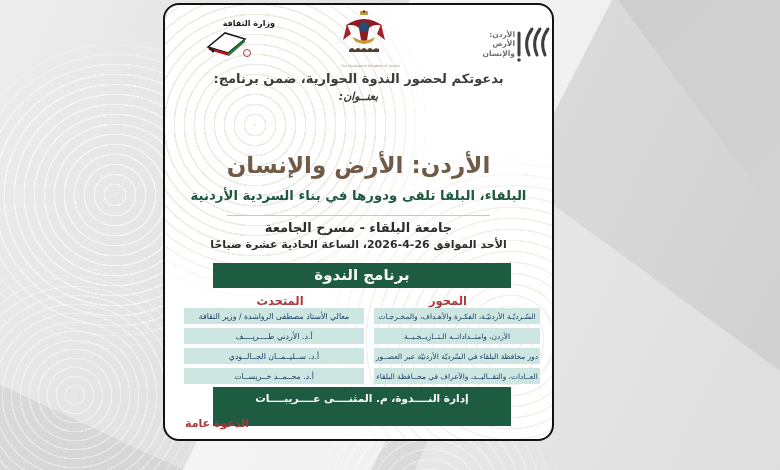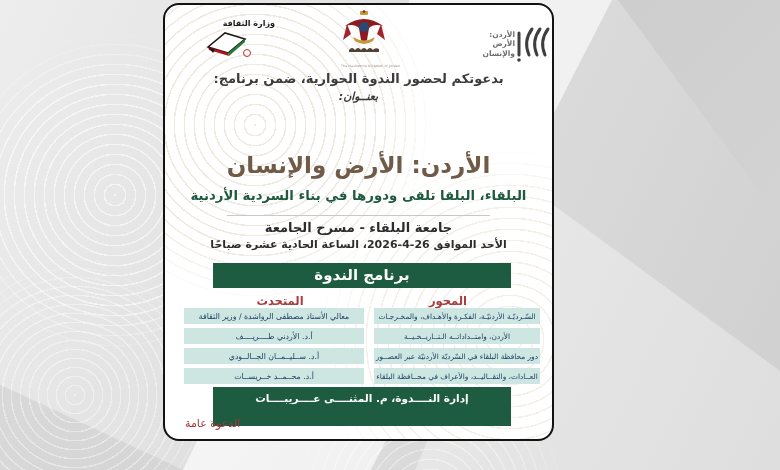--- a/index.html
+++ b/index.html
@@ -56,21 +56,21 @@
   .banner2{top:382px;height:39px;line-height:23px;font-size:10.5px;}
   .hdr{position:absolute;top:289px;width:110px;text-align:center;color:#a93b3e;font-weight:bold;font-size:11.5px;}
   .hdr-speaker{left:60px;}
   .hdr-topic{left:228px;}
   .rows{position:absolute;left:19px;top:303px;width:356px;}
   .row{display:flex;height:16px;margin-bottom:4px;}
   .cell{background:#cde6e1;display:flex;align-items:center;justify-content:center;
         color:#1c3f63;font-weight:normal;white-space:nowrap;overflow:hidden;}
   .cell.topic{width:166px;margin-left:10px;font-size:7.4px;}
   .cell.speaker{width:180px;font-size:7.8px;}
-  .footer-note{position:absolute;left:20px;top:412px;font-size:11px;font-weight:normal;color:#a8373a;}
+  .footer-note{position:absolute;left:20px;top:412px;font-size:11px;font-weight:bold;color:#a8373a;}
 </style>
 </head>
 <body>
 
 <div class="stage">
   <div class="panel p-white"></div>
   <div class="panel p-dark"></div>
   <div class="panel p-br"></div>
   <div class="panel p-bl"></div>
   <div class="fp fp-bg1"></div>

